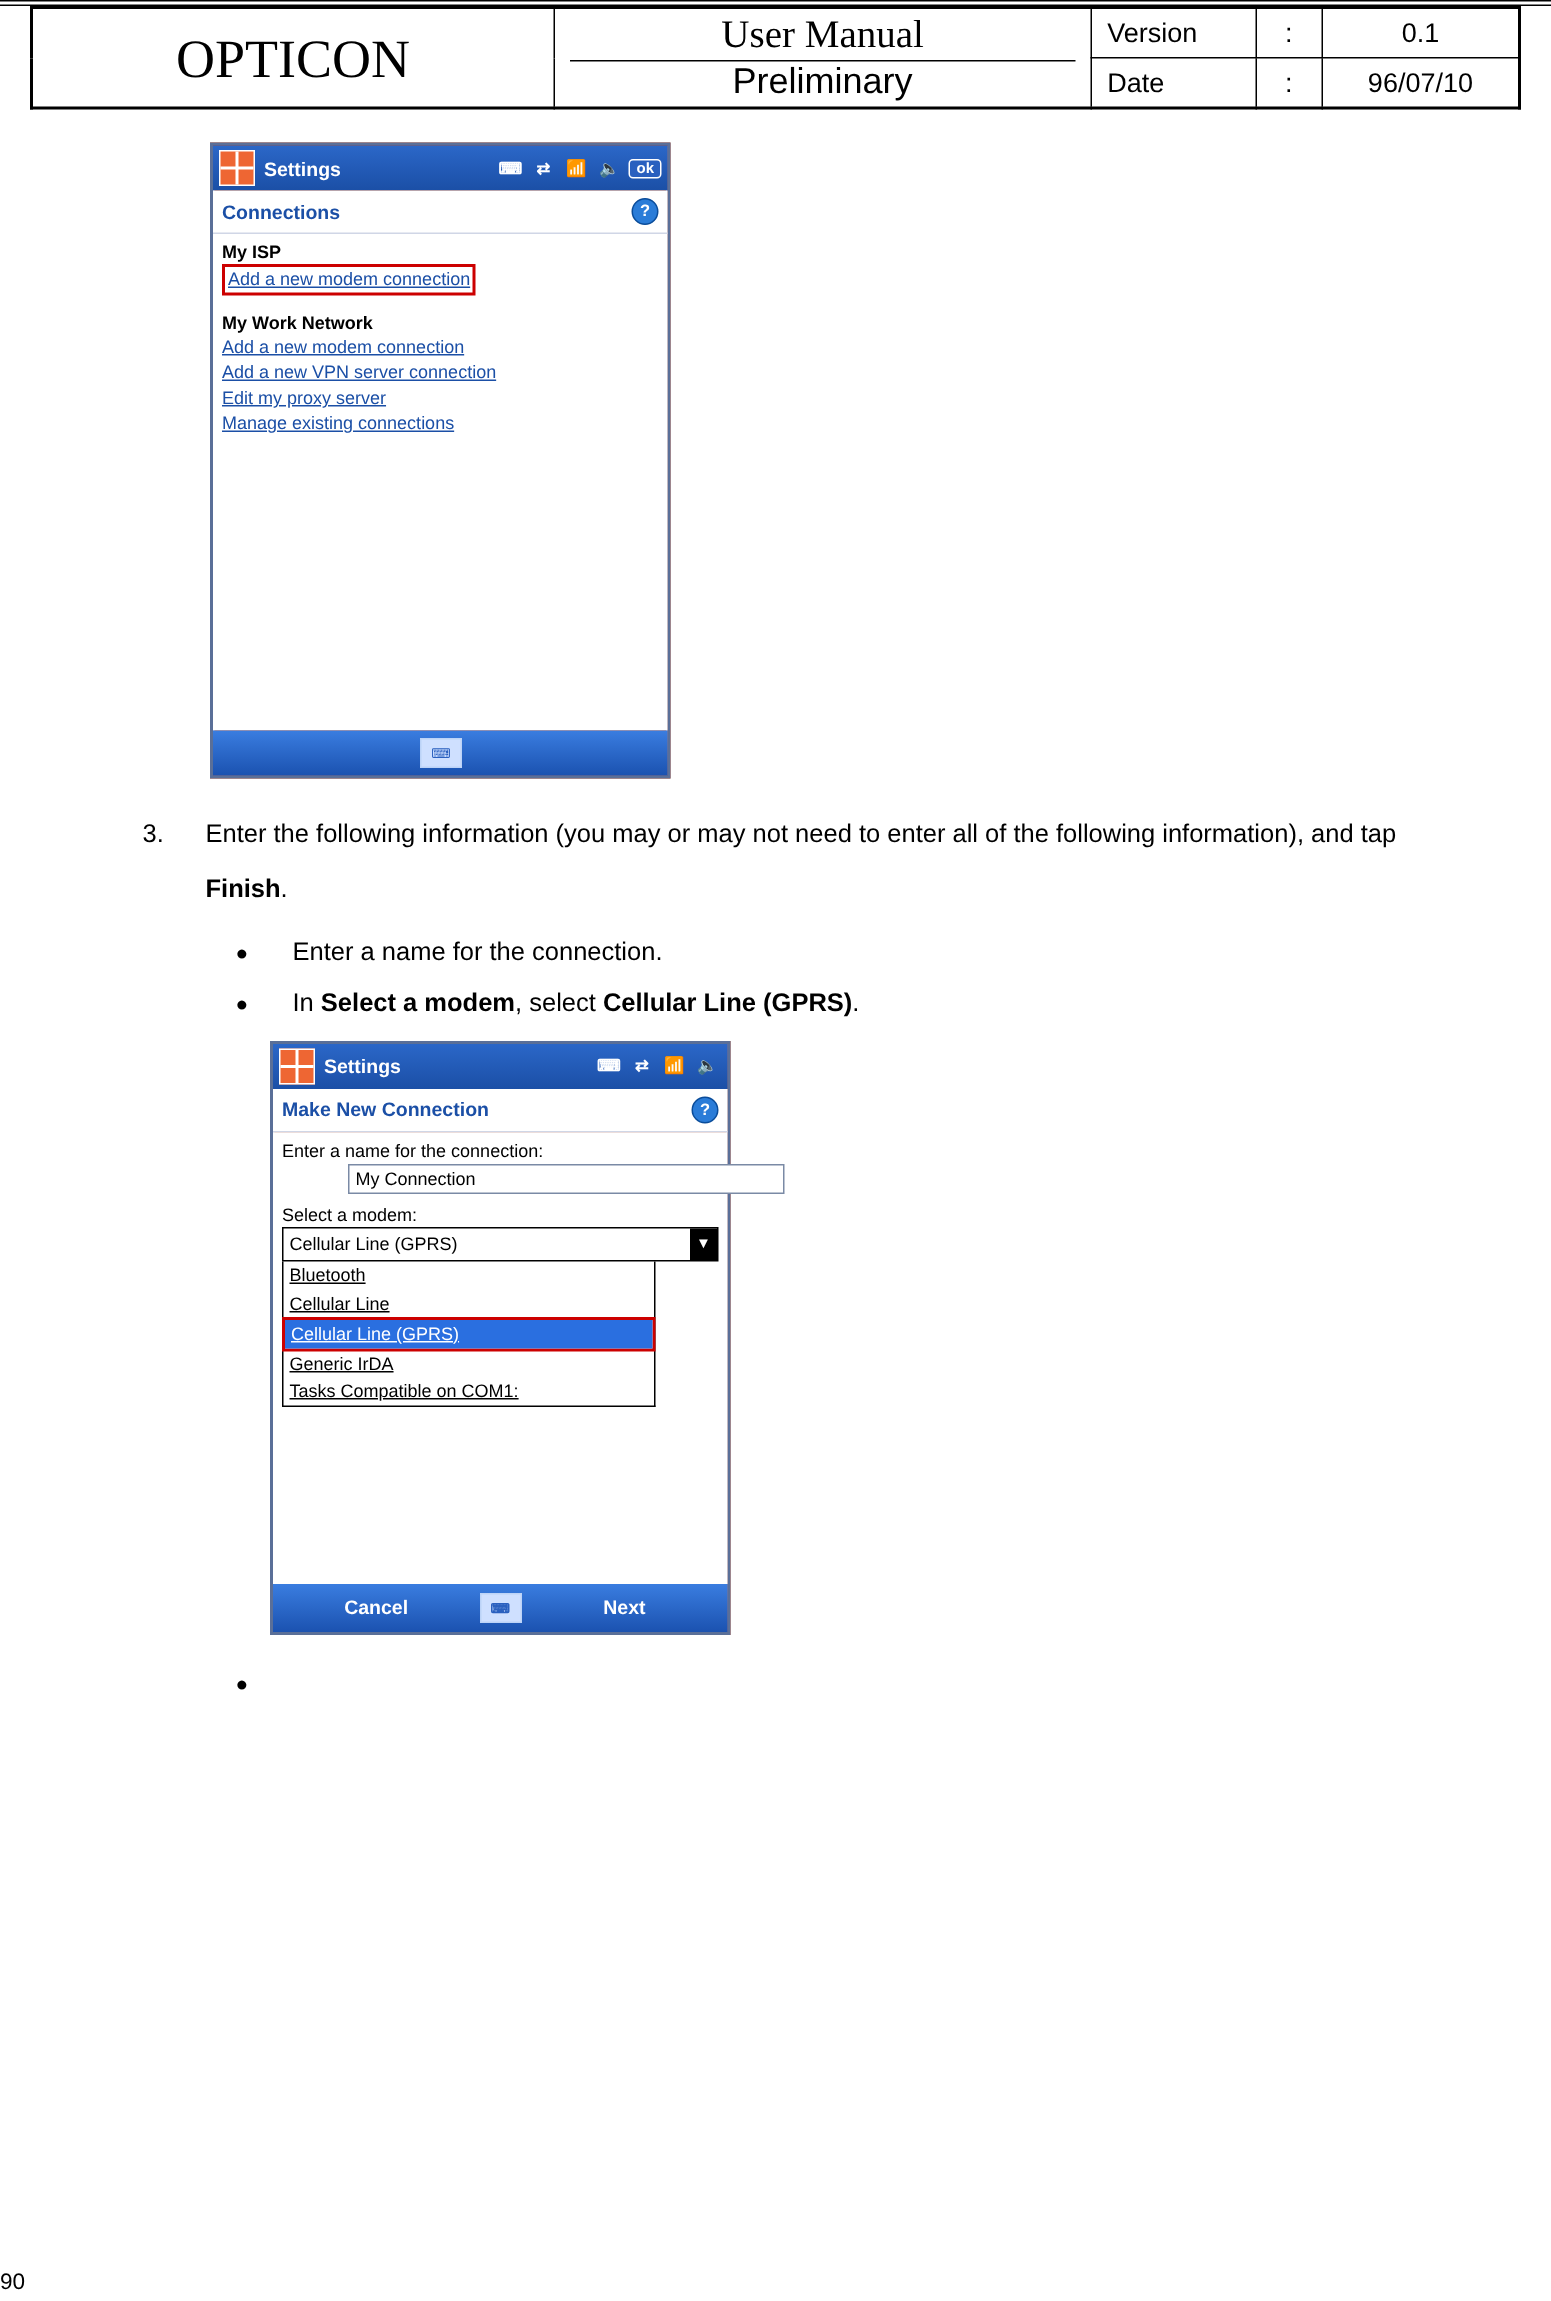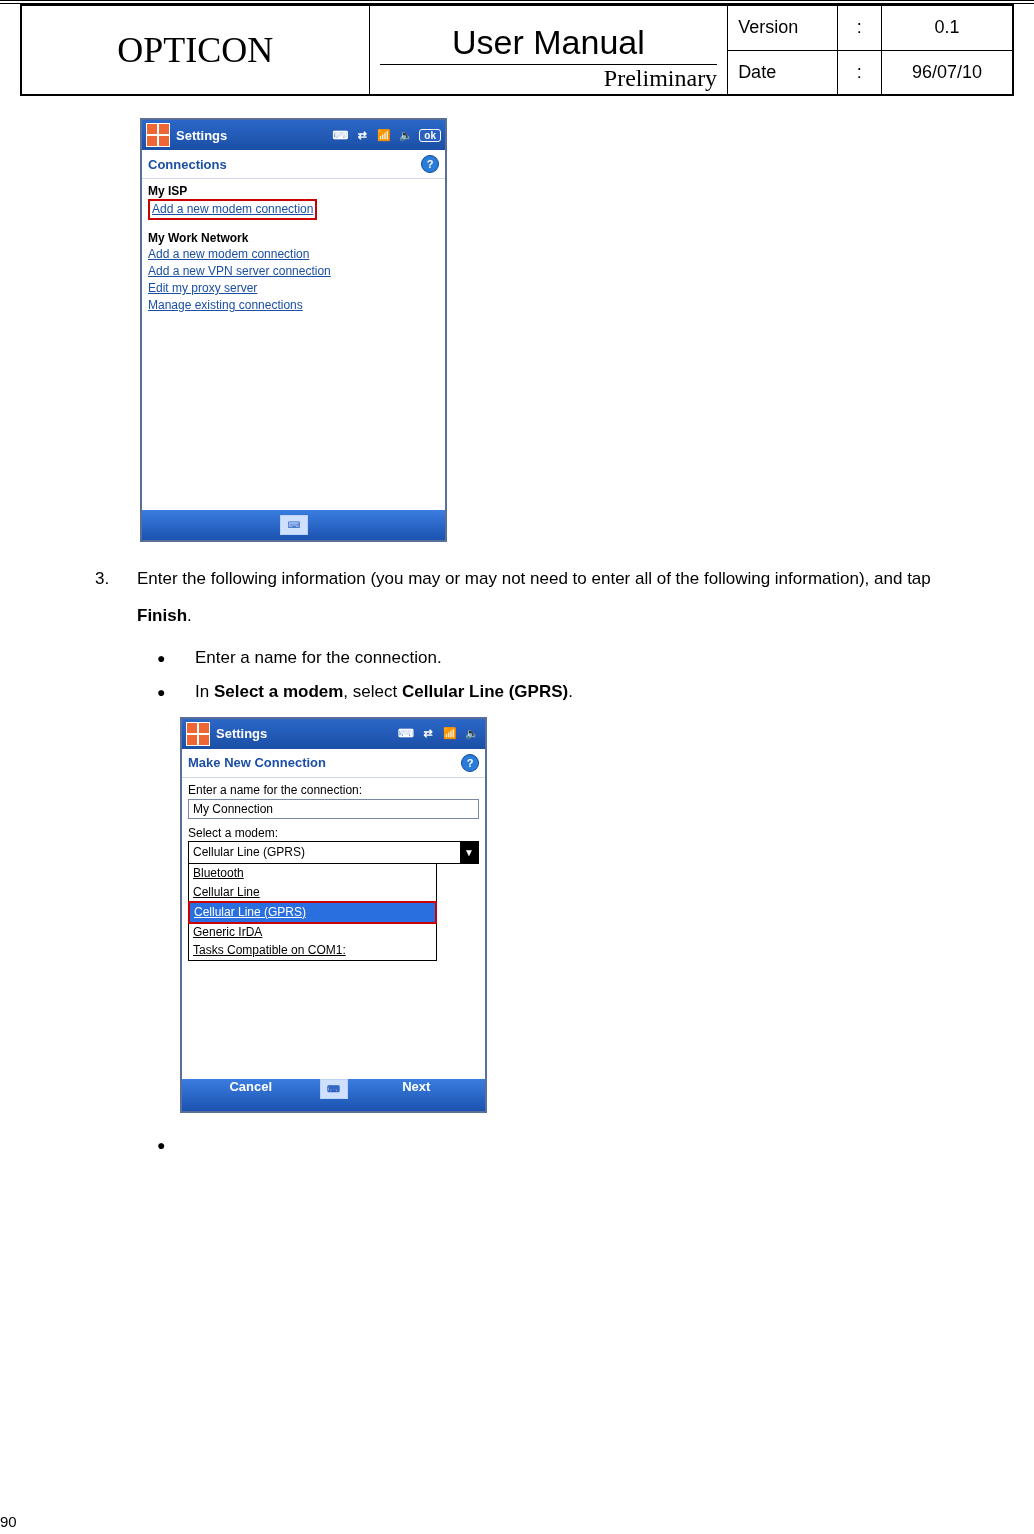--- a/index.html
+++ b/index.html
@@ -35,30 +35,28 @@
   .hdr-brand {
     font-family: "Times New Roman", serif;
     font-size: 36px;
     text-align: center;
     width: 300px;
   }
   .hdr-mid {
     text-align: center;
   }
   .hdr-title {
-    font-family: Liberation Sans, sans-serif;
-    font-size: 34px;
+    font-family: Liberation Serif, serif;
+    font-size: 26px;
     border-bottom: 1px solid #000;
     padding-bottom: 2px;
-    margin-top: 15px;
   }
   .hdr-sub {
-    font-family: Liberation Serif, serif;
+    font-family: Liberation Sans, sans-serif;
     font-size: 24px;
-    text-align: right;
   }
   .hdr-kv {
     font-family: Arial, sans-serif;
     font-size: 18px;
     white-space: nowrap;
   }
   .hdr-kv-label { width: 80px; }
   .hdr-kv-colon { width: 20px; text-align: center; }
   .hdr-kv-val { width: 100px; text-align: center; }
 
@@ -225,20 +223,21 @@
     letter-spacing: -1px;
   }
 
   
   .wm-body input[type=text] {
     width: 100%;
     box-sizing: border-box;
     border: 1px solid #7a8aa5;
     padding: 2px 4px;
     font-size: 12px;
+    margin-left: 44px;
   }
   .combo {
     display: flex;
     border: 1px solid #000;
   }
   .combo .cval {
     flex: 1;
     padding: 2px 4px;
   }
   .combo .cbtn {
@@ -262,21 +261,21 @@
     color: #fff;
   }
   .listbox .redsel {
     border: 2px solid #c00;
     margin: -1px;
   }
   .wm-bottom2 {
     background: linear-gradient(#3a7de0, #1b52b0);
     height: 32px;
     display: flex;
-    align-items: flex-start;
+    align-items: center;
     color: #fff;
     font-weight: bold;
     font-size: 13px;
   }
   .wm-bottom2 .btn {
     flex: 1;
     text-align: center;
   }
   .wm-bottom2 .kbd {
     width: 26px; height: 18px;

